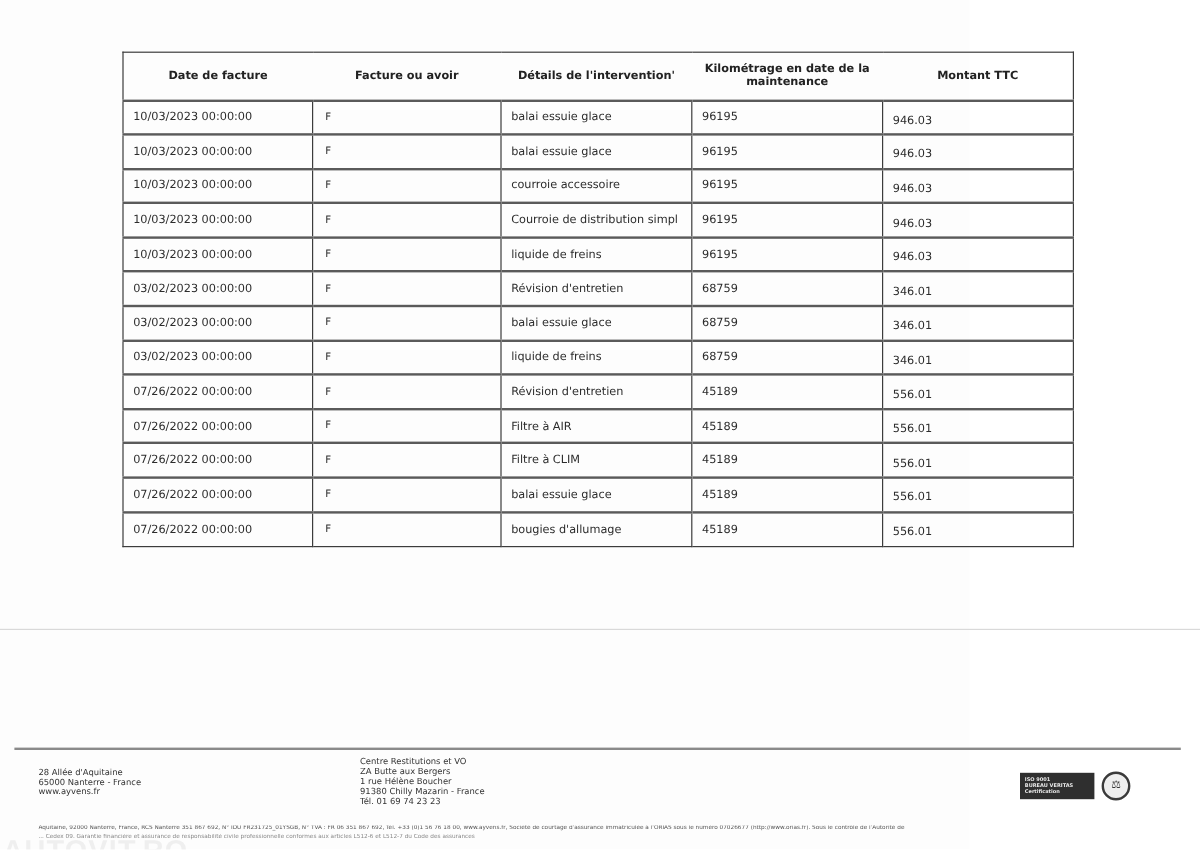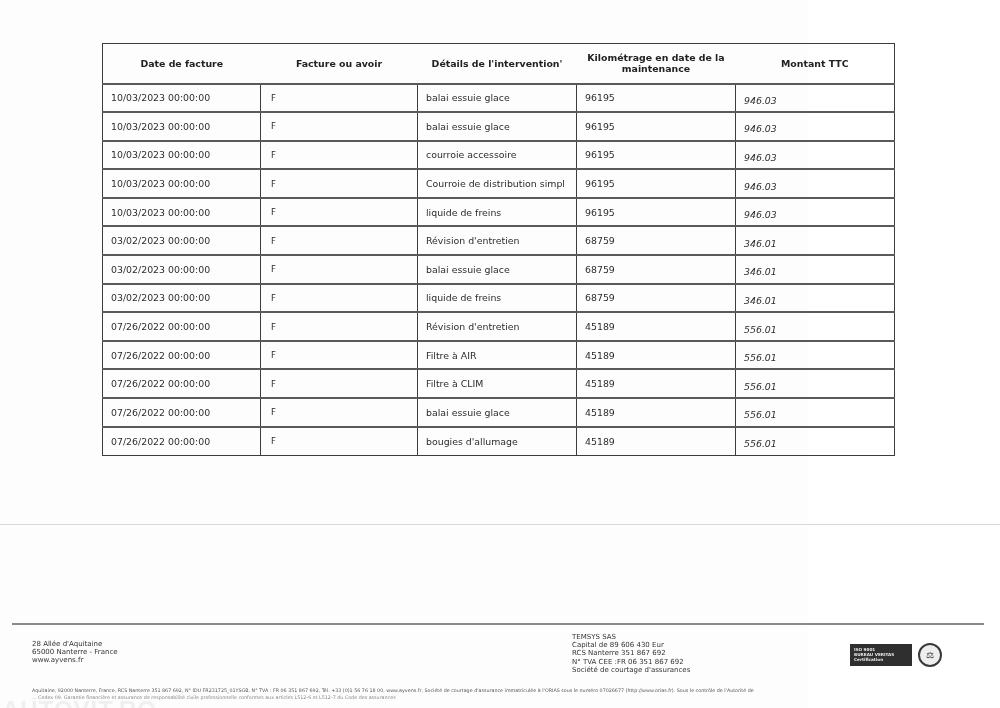--- a/index.html
+++ b/index.html
@@ -22,21 +22,21 @@
       height: 40px; font-weight: bold; font-size: 9.4px; text-align: center;
       vertical-align: middle; border-top: 1.6px solid #3c3c3c; border-bottom: 1.6px solid #3c3c3c;
       color: #222; line-height: 11px; padding: 0 6px;
     }
     table.maint th:first-child { border-left: 1.6px solid #3c3c3c; }
     table.maint th:last-child { border-right: 1.6px solid #3c3c3c; }
     table.maint td {
       height: 28.6px; border: 1.2px solid #3c3c3c; border-top: 2px solid #5a5a5a;
       padding: 0 8px; vertical-align: middle; color: #2c2c2c; white-space: nowrap; overflow: hidden;
     }
-    table.maint td.amount { padding-top: 5px; font-style: italic; }
+    table.maint td.amount { padding-top: 5px; }
     table.maint td.f { padding-left: 10px; font-size: 8.5px; }
 
     .rule-gray { position: absolute; left: 0; top: 524px; width: 1000px; height: 1px; background: #d9d9d9; }
     .rule-dark { position: absolute; left: 12px; top: 623px; width: 972px; height: 1.5px; background: #8a8a8a; }
 
     .footer-block { position: absolute; font-size: 7px; line-height: 8.2px; color: #333; }
     .fb-1 { left: 32px; top: 640px; }
     .fb-2 { left: 300px; top: 631px; }
     .fb-3 { left: 572px; top: 633px; }
 
@@ -185,28 +185,28 @@
 
   <div class="rule-gray"></div>
   <div class="rule-dark"></div>
 
   <div class="footer-block fb-1">
     <div>28 Allée d'Aquitaine</div>
     <div>65000 Nanterre - France</div>
     <div>www.ayvens.fr</div>
   </div>
 
-
-  <div class="footer-block fb-3">
-    <div>TEMSYS SAS</div>
-    <div>Capital de 89 606 430 Eur</div>
-    <div>RCS Nanterre 351 867 692</div>
-    <div>N° TVA CEE :FR 06 351 867 692</div>
-    <div>Société de courtage d'assurances</div>
+  <div class="footer-block fb-2">
+    <div>Centre Restitutions et VO</div>
+    <div>ZA Butte aux Bergers</div>
+    <div>1 rue Hélène Boucher</div>
+    <div>91380 Chilly Mazarin - France</div>
+    <div>Tél. 01 69 74 23 23</div>
   </div>
+
 
   <div class="cert-logo">
     <div class="cert-box">
       <div>ISO 9001</div>
       <div>BUREAU VERITAS</div>
       <div>Certification</div>
     </div>
     <div class="cert-seal">⚖</div>
   </div>
 

